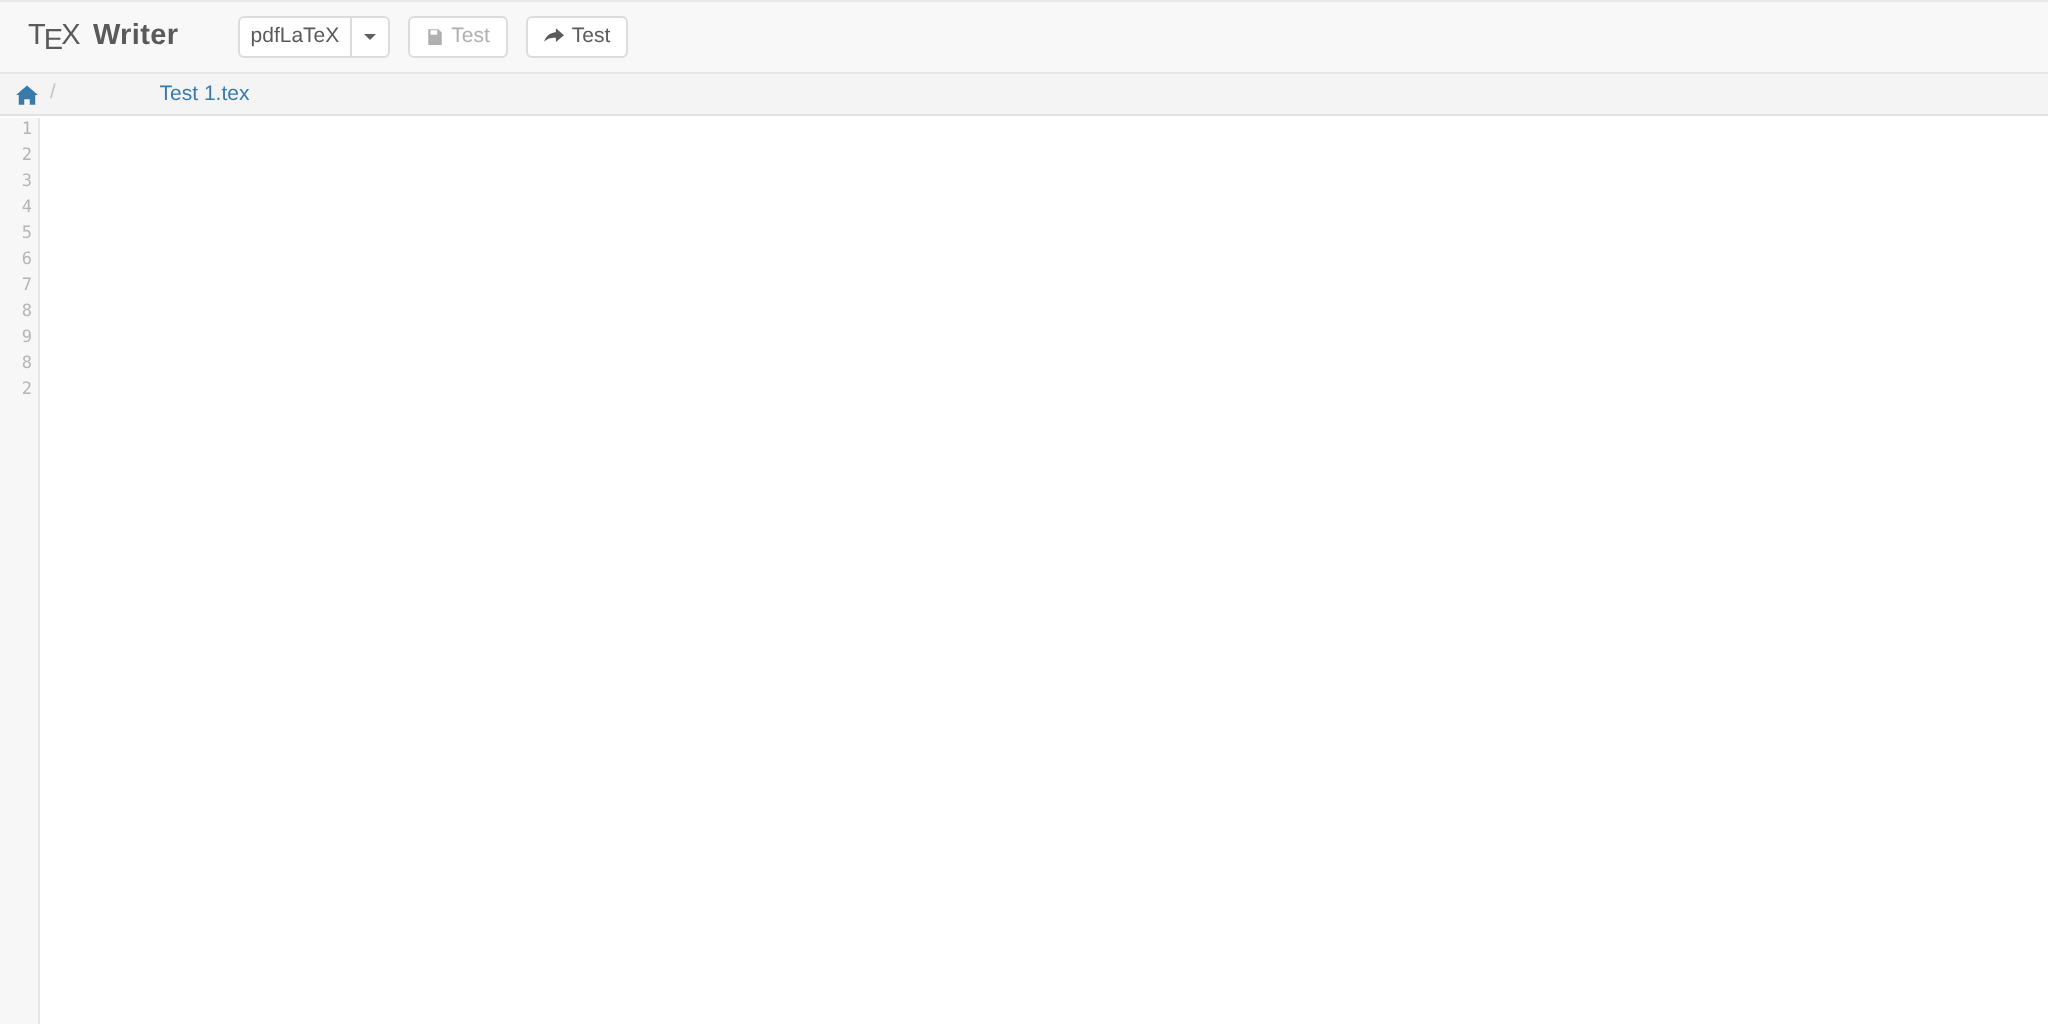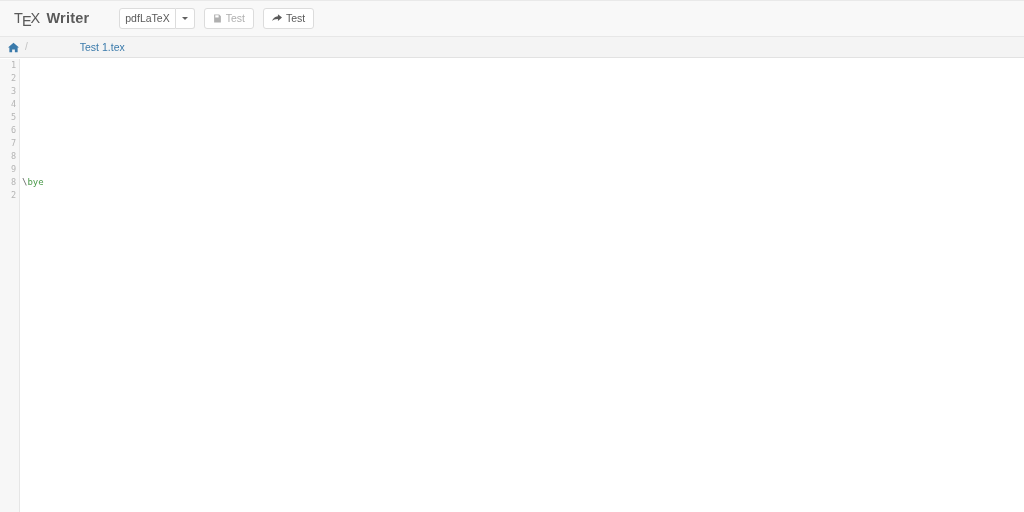--- a/index.html
+++ b/index.html
@@ -259,18 +259,17 @@
     <div class="code-area">
         <div class="code-line">&nbsp;</div>
         <div class="code-line">&nbsp;</div>
         <div class="code-line">&nbsp;</div>
         <div class="code-line">&nbsp;</div>
         <div class="code-line">&nbsp;</div>
         <div class="code-line">&nbsp;</div>
         <div class="code-line">&nbsp;</div>
         <div class="code-line">&nbsp;</div>
         <div class="code-line">&nbsp;</div>
-        <div class="code-line"><span class="tok-bs">\</span><span class="tok-cmd">bye</span></div>
         <div class="code-line">&nbsp;</div>
       </div>
   </div>
 
 </div>
 
 </body></html>

